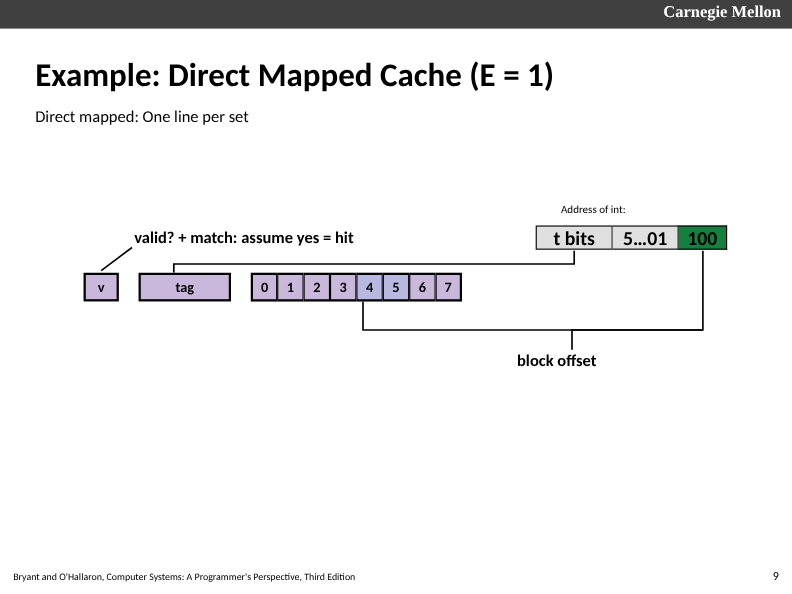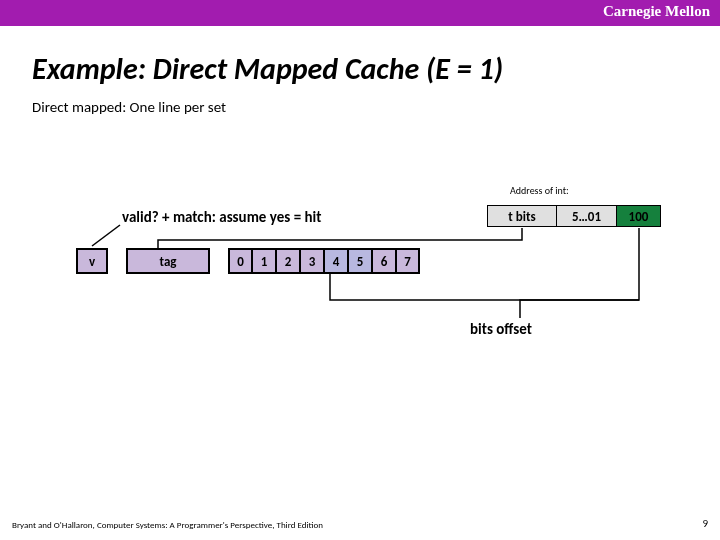--- a/index.html
+++ b/index.html
@@ -7,38 +7,37 @@
     padding: 0;
     width: 720px;
     height: 540px;
     font-family: Calibri, Arial, sans-serif;
     background: #fff;
     color: #000;
     position: relative;
     overflow: hidden;
   }
   .topbar {
-    background: #a21caf;
+    background: #404040;
     height: 26px;
     position: relative;
   }
   .topbar-label {
     position: absolute;
     right: 10px;
     top: 3px;
     color: #fff;
     font-family: "Times New Roman", serif;
     font-weight: bold;
     font-size: 15px;
   }
   .title {
     font-weight: bold;
     font-size: 30px;
     margin: 24px 0 0 32px;
-    font-style: italic;
   }
   .subtitle {
     font-weight: normal;
     font-size: 15px;
     margin: 10px 0 0 32px;
     line-height: 1.35;
   }
   .stage {
     position: absolute;
     left: 0;
@@ -56,21 +55,21 @@
   }
   .addr-box {
     position: absolute;
     left: 487px;
     top: 35px;
     display: flex;
   }
   .addr-cell {
     border: 1px solid #000;
     background: #e0e0e0;
-    font-size: 13px;
+    font-size: 18px;
     font-weight: bold;
     text-align: center;
     height: 22px;
     line-height: 22px;
     box-sizing: border-box;
   }
   .addr-tbits { width: 70px; }
   .addr-setidx { width: 60px; border-left: none; }
   .addr-off { width: 44px; border-left: none; background: #15803d; }
 
@@ -209,18 +208,18 @@
         <div class="byte-cell">1</div>
         <div class="byte-cell">2</div>
         <div class="byte-cell">3</div>
         <div class="byte-cell byte-hi">4</div>
         <div class="byte-cell byte-hi">5</div>
         <div class="byte-cell">6</div>
         <div class="byte-cell byte-last">7</div>
       </div>
   </div>
 
-  <div class="block-offset-label">bits offset</div>
+  <div class="block-offset-label">block offset</div>
 
 </div>
 
 <div class="footer">Bryant and O'Hallaron, Computer Systems: A Programmer's Perspective, Third Edition</div>
 <div class="pagenum">9</div>
 
 </body></html>

